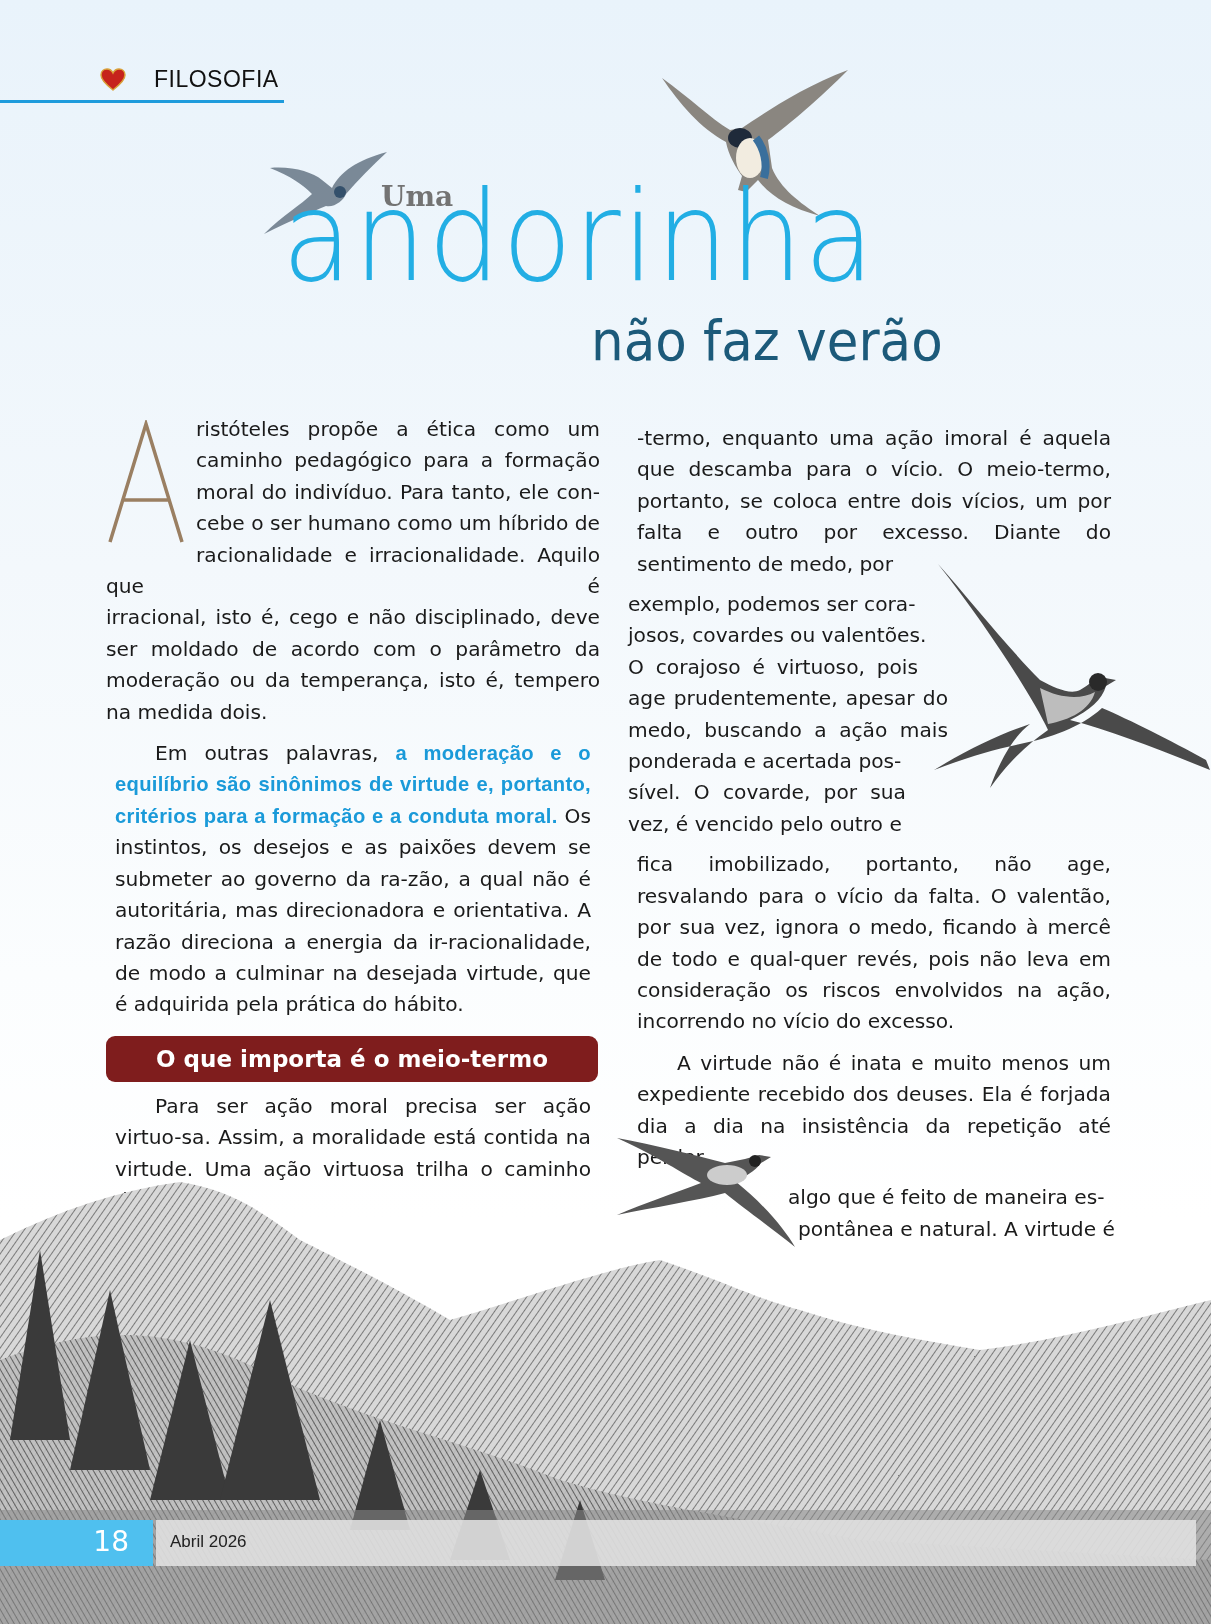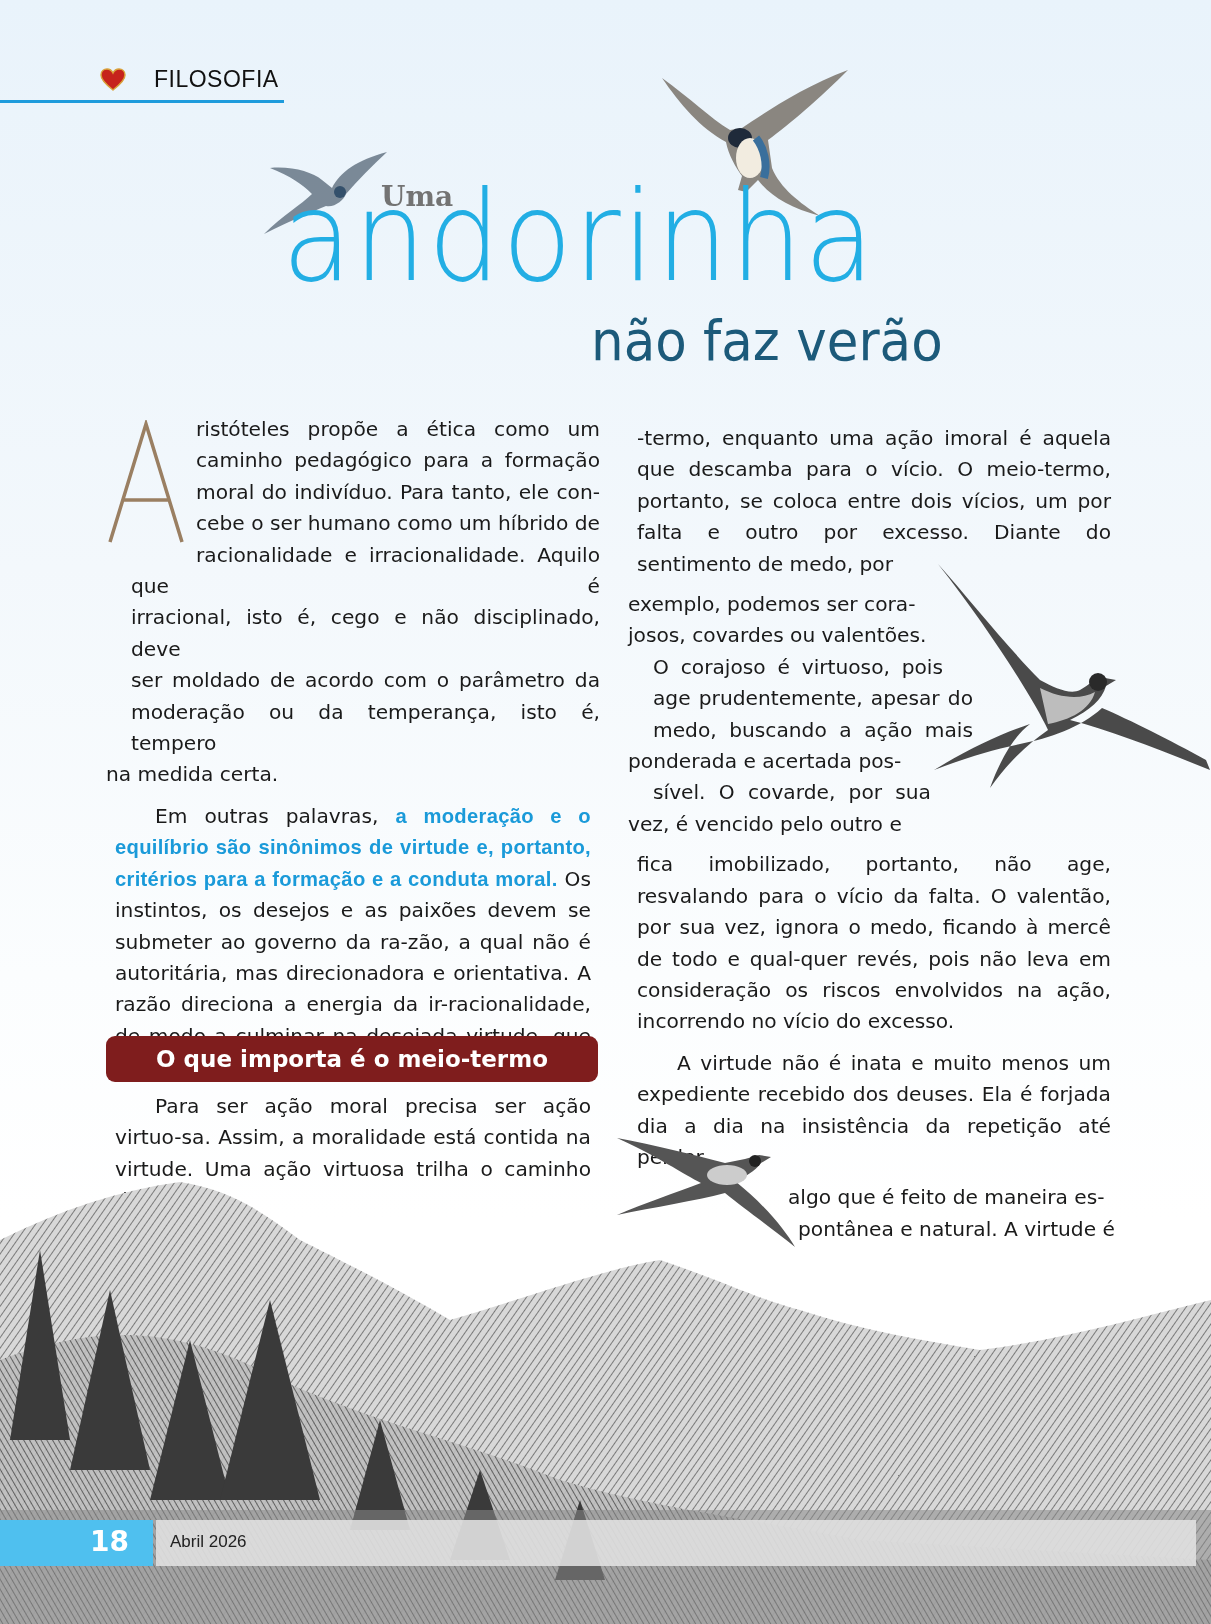--- a/index.html
+++ b/index.html
@@ -40,29 +40,29 @@
   }
   .indent { text-indent: 40px; margin-top: 10px !important; }
   .hl { color: #1a9ad9; font-weight: bold; font-family: "Liberation Sans", sans-serif; letter-spacing: 0.3px; }
   .sub-head {
     position: absolute; left: 106px; top: 1036px; width: 492px; height: 46px;
     background: #7f1d1d; border-radius: 9px; color: #fff; text-align: center;
     font-family: "DejaVu Sans", sans-serif; font-weight: bold; font-size: 23px; line-height: 46px;
   }
   .col1b { left: 106px; top: 1082px; width: 494px; }
   .line { display: block; white-space: nowrap; text-align: left; }
-  .j { text-align: justify; text-align-last: justify; display: block; white-space: normal; margin-left: 25px; }
+  .j { text-align: justify; text-align-last: justify; display: block; white-space: normal; }
   .mountains { position: absolute; left: 0; top: 1180px; width: 1211px; height: 444px; }
   .footer { position: absolute; left: 0; top: 1520px; width: 1211px; height: 46px; }
   .footer .num-box {
     position: absolute; left: 0; top: 0; width: 153px; height: 46px; background: #4fc0ef;
   }
   .footer .num {
     position: absolute; right: 24px; top: 5px; font-family: "DejaVu Sans", sans-serif;
-    font-weight: 700; font-size: 28px; color: #fff;
+    font-weight: 400; font-size: 28px; color: #fff;
   }
   .footer .bar {
     position: absolute; left: 156px; top: 0; width: 1040px; height: 46px;
     background: rgba(225,225,225,0.88);
   }
   .footer .date {
     position: absolute; left: 170px; top: 12px; font-family: "Liberation Sans", sans-serif;
     font-size: 17px; color: #222;
   }
 </style>
@@ -96,21 +96,21 @@
     <path d="M4 122 L40 4 L76 122 M17 80 L63 80" stroke="#9a7f62" stroke-width="3.5" fill="none"></path>
   </svg>
   <span class="j">ristóteles propõe a ética como um</span>
   <span class="j">caminho pedagógico para a formação</span>
   <span class="j">moral do indivíduo. Para tanto, ele con-</span>
   <span class="j">cebe o ser humano como um híbrido de</span>
   <span class="j">racionalidade e irracionalidade. Aquilo que é</span>
   <span class="j">irracional, isto é, cego e não disciplinado, deve</span>
   <span class="j">ser moldado de acordo com o parâmetro da</span>
   <span class="j">moderação ou da temperança, isto é, tempero</span>
-  <span class="line">na medida certa.</span>
+  <span class="line">na medida dois.</span>
   <p class="indent"><span>Em outras palavras, </span><span class="hl">a moderação e o equilíbrio são sinônimos de virtude e, portanto, critérios para a formação e a conduta moral.</span><span> Os instintos, os desejos e as paixões devem se submeter ao governo da ra-zão, a qual não é autoritária, mas direcionadora e orientativa. A razão direciona a energia da ir-racionalidade, de modo a culminar na desejada virtude, que é adquirida pela prática do hábito.</span></p>
 </div>
 
 <div class="sub-head">O que importa é o meio-termo</div>
 
 <div class="col col1b">
   <p style="text-indent:40px">Para ser ação moral precisa ser ação virtuo-sa. Assim, a moralidade está contida na virtude. Uma ação virtuosa trilha o caminho do meio-</p>
 </div>
 
 <div class="col col2">

